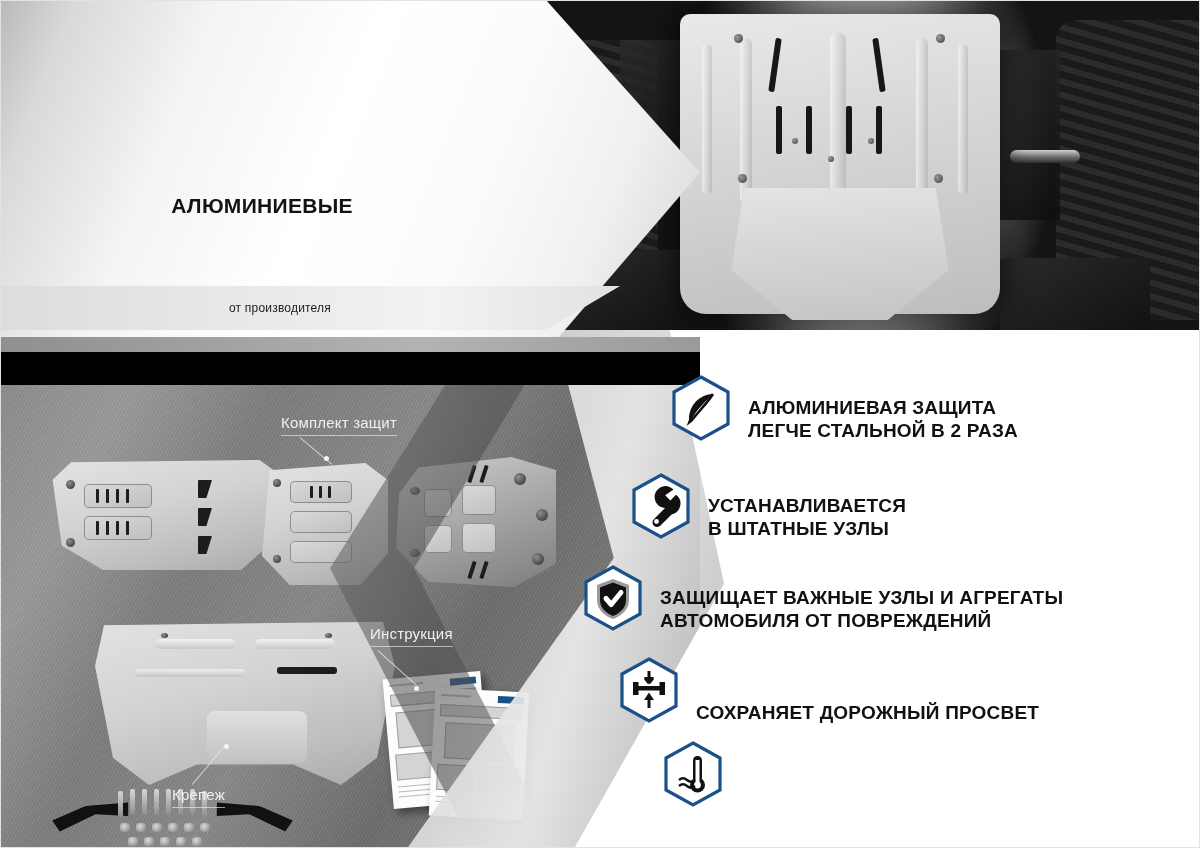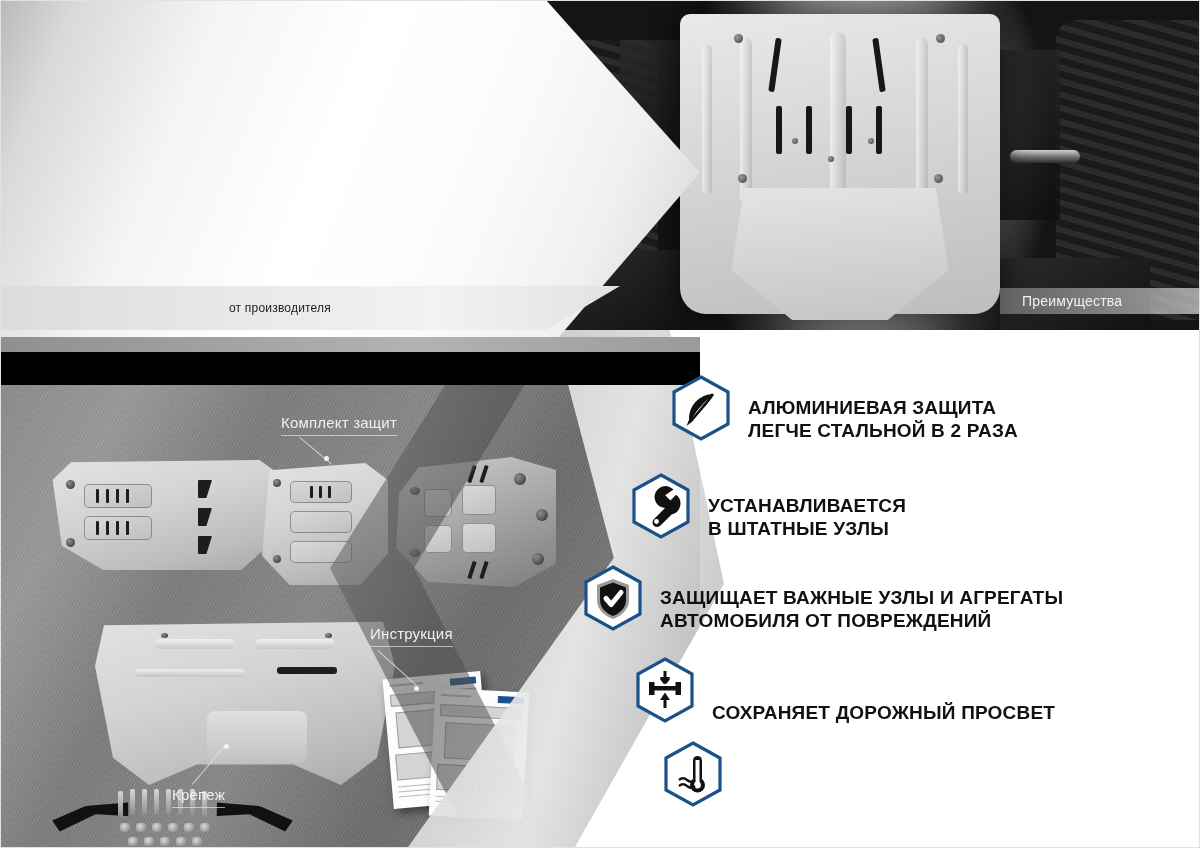--- a/index.html
+++ b/index.html
@@ -155,21 +155,21 @@
   .feat{position:absolute;display:flex;align-items:flex-end;}
   .hexi{position:relative;flex:0 0 auto;width:62px;height:68px;}
   .hexi svg{display:block;width:62px;height:68px;}
   .feat .txt{
     margin-left:16px;font-size:19px;font-weight:bold;color:#111111;
     line-height:1.18;letter-spacing:.2px;white-space:pre-line;
   }
   .f1{left:70px;top:16px;}
   .f2{left:30px;top:114px;}
   .f3{left:-18px;top:206px;}
-  .f4{left:34px;top:298px;}
+  .f4{left:18px;top:298px;}
   .f5{left:62px;top:382px;}
 
   
   .callout{position:absolute;color:#f0f0f0;font-size:15px;letter-spacing:.2px;}
   .callout .ul{display:block;height:1px;background:rgba(235,235,235,.65);margin-top:4px;}
   .leader{position:absolute;background:rgba(235,235,235,.75);height:1px;transform-origin:0 0;}
   .dotmark{position:absolute;width:5px;height:5px;border-radius:50%;background:#f3f3f3;}
 
   
   .frame{position:absolute;inset:0;border:1px solid #e2e2e2;pointer-events:none;}
@@ -209,23 +209,20 @@
 
       <div class="bolt" style="left:54px;top:20px;"></div>
       <div class="bolt" style="left:256px;top:20px;"></div>
       <div class="bolt" style="left:58px;top:160px;"></div>
       <div class="bolt" style="left:254px;top:160px;"></div>
       <div class="bolt" style="left:112px;top:124px;width:6px;height:6px;"></div>
       <div class="bolt" style="left:188px;top:124px;width:6px;height:6px;"></div>
       <div class="bolt" style="left:148px;top:142px;width:6px;height:6px;"></div>
     </div>
 
-    <div class="adv-tag" style="left:500px;top:288px;width:200px;">
-      <span>Преимущества</span>
-    </div>
   </div>
 
   <div class="photo-bottom">
     <div class="brush"></div>
 
     <div class="plate" style="left:48px;top:75px;width:230px;height:110px;
         clip-path:polygon(2% 18%,10% 2%,92% 0,100% 12%,100% 70%,84% 100%,24% 100%,6% 78%);">
       <div class="ppad" style="left:36px;top:24px;width:68px;height:24px;"></div>
       <div class="ppad" style="left:36px;top:56px;width:68px;height:24px;"></div>
       <div class="pslot" style="left:48px;top:29px;width:3px;height:14px;"></div>
@@ -358,20 +355,21 @@
   </div>
   <div class="leader" style="left:192px;top:784px;width:50px;transform:rotate(-50deg);"></div>
   <div class="dotmark" style="left:224px;top:744px;"></div>
 
   <div class="header-wedge"></div>
   <div class="grey-strip"></div>
   <div class="black-strip"></div>
 
 
   <div class="headline">
+    <div>АЛЮМИНИЕВЫЕ</div>
   </div>
 
   <div class="header-band">
     <span class="sub">от производителя</span>
   </div>
 
   <div class="features">
 
     <div class="feat f1">
       <span class="hexi">

